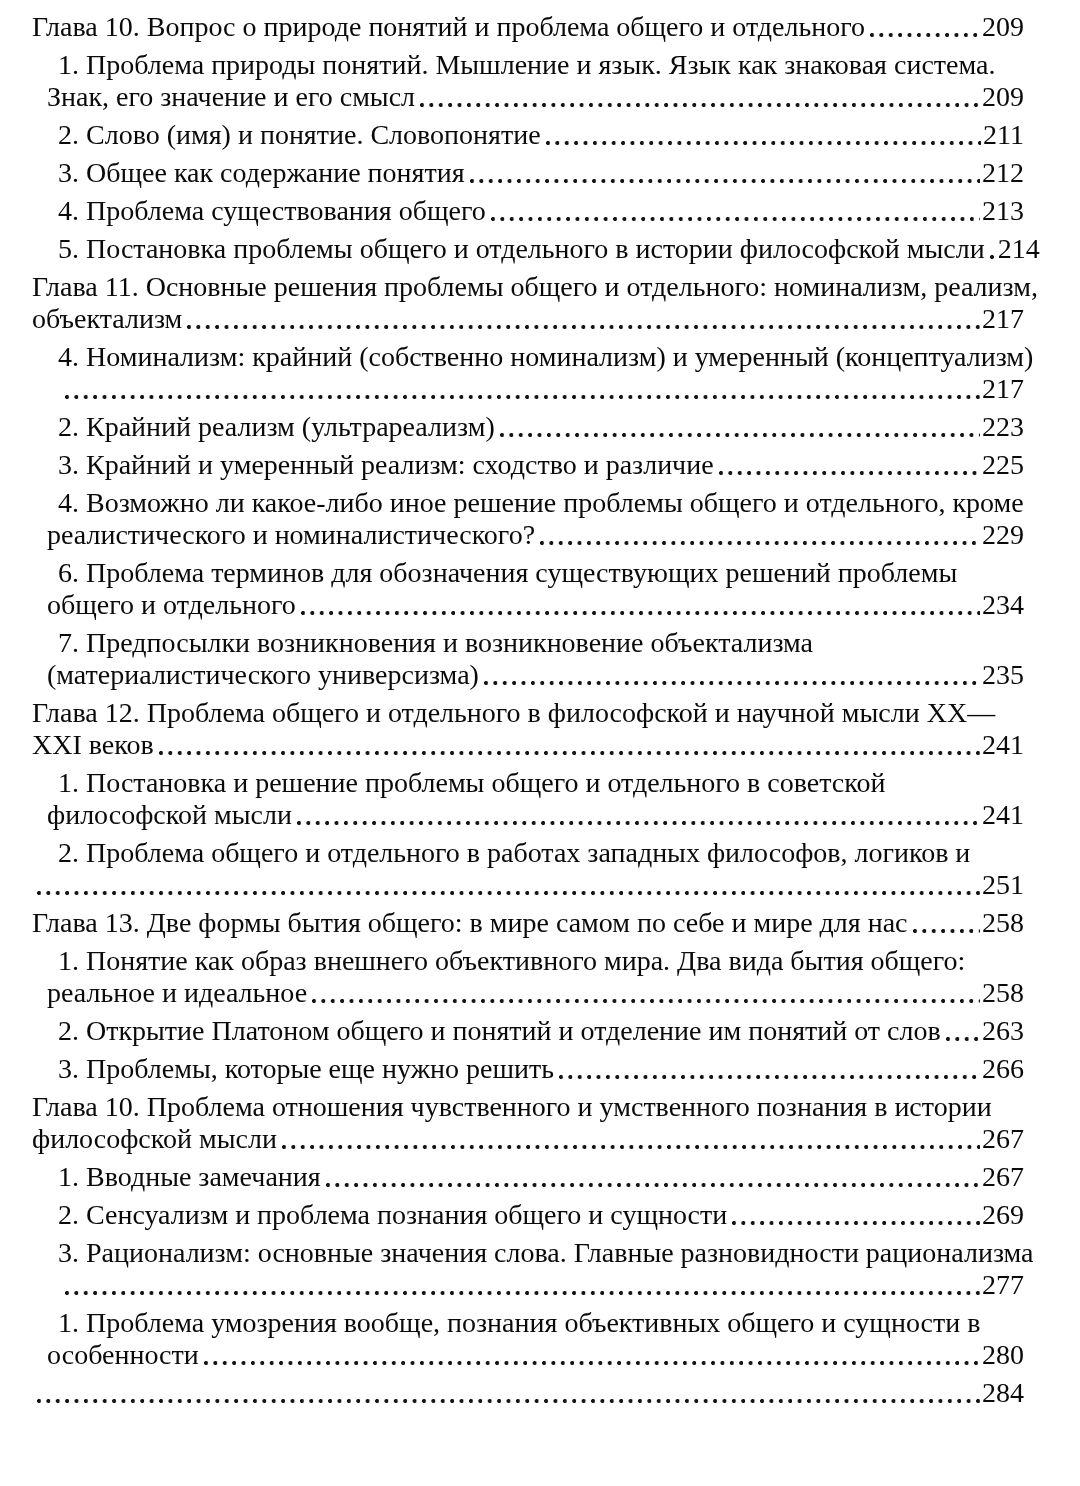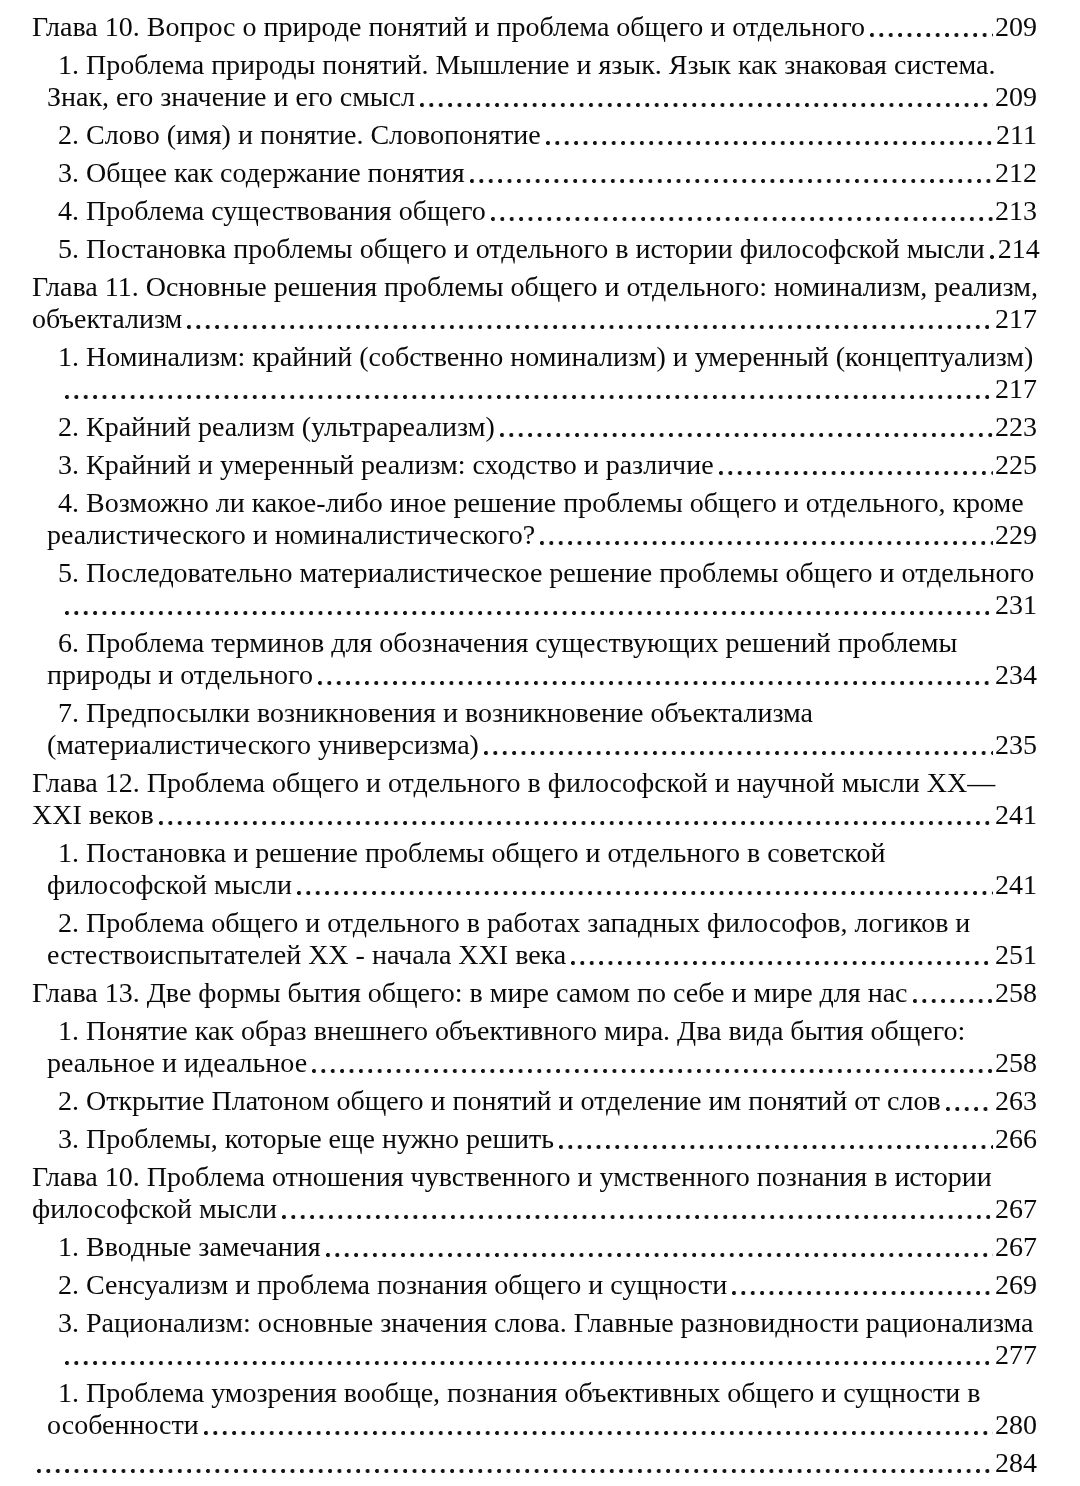--- a/index.html
+++ b/index.html
@@ -12,21 +12,21 @@
     height: 1486px;
     overflow: hidden;
     font-family: "Liberation Serif", "DejaVu Serif", serif;
     font-size: 28px;
     color: #0a0a0a;
   }
   .page {
     box-sizing: border-box;
     width: 1080px;
     height: 1486px;
-    padding: 11px 43px 6px 32px;
+    padding: 11px 56px 6px 32px;
     background: #ffffff;
   }
   .entry {
     margin: 0 0 6px 0;
   }
   .ln {
     display: flex;
     align-items: stretch;
     line-height: 32px;
     height: 32px;
@@ -88,56 +88,52 @@
         <div class="ln sf"><span class="txt">4. Проблема существования общего</span><span class="leader"></span><span class="pg">213</span></div>
       </div>
       <div class="entry">
         <div class="ln sf"><span class="txt">5. Постановка проблемы общего и отдельного в истории философской мысли</span><span class="leader"></span><span class="pg">214</span></div>
       </div>
       <div class="entry">
         <div class="ln cf"><span class="txt">Глава 11. Основные решения проблемы общего и отдельного: номинализм, реализм,</span></div>
         <div class="ln cc"><span class="txt">объектализм</span><span class="leader"></span><span class="pg">217</span></div>
       </div>
       <div class="entry">
-        <div class="ln sf"><span class="txt">1. Номинализм: крайний (собственно номинализм) и умеренный (концептуализм)</span></div>
+        <div class="ln sf"><span class="txt">4. Номинализм: крайний (собственно номинализм) и умеренный (концептуализм)</span></div>
         <div class="ln do"><span class="leader"></span><span class="pg">217</span></div>
       </div>
       <div class="entry">
         <div class="ln sf"><span class="txt">2. Крайний реализм (ультрареализм)</span><span class="leader"></span><span class="pg">223</span></div>
       </div>
       <div class="entry">
         <div class="ln sf"><span class="txt">3. Крайний и умеренный реализм: сходство и различие</span><span class="leader"></span><span class="pg">225</span></div>
       </div>
       <div class="entry">
         <div class="ln sf"><span class="txt">4. Возможно ли какое-либо иное решение проблемы общего и отдельного, кроме</span></div>
         <div class="ln sc"><span class="txt">реалистического и номиналистического?</span><span class="leader"></span><span class="pg">229</span></div>
       </div>
       <div class="entry">
-        <div class="ln sf"><span class="txt">5. Последовательно материалистическое решение проблемы общего и отдельного</span></div>
-        <div class="ln do"><span class="leader"></span><span class="pg">231</span></div>
-      </div>
-      <div class="entry">
         <div class="ln sf"><span class="txt">6. Проблема терминов для обозначения существующих решений проблемы</span></div>
-        <div class="ln sc"><span class="txt">природы и отдельного</span><span class="leader"></span><span class="pg">234</span></div>
+        <div class="ln sc"><span class="txt">общего и отдельного</span><span class="leader"></span><span class="pg">234</span></div>
       </div>
       <div class="entry">
         <div class="ln sf"><span class="txt">7. Предпосылки возникновения и возникновение объектализма</span></div>
         <div class="ln sc"><span class="txt">(материалистического универсизма)</span><span class="leader"></span><span class="pg">235</span></div>
       </div>
       <div class="entry">
         <div class="ln cf"><span class="txt">Глава 12. Проблема общего и отдельного в философской и научной мысли XX—</span></div>
         <div class="ln cc"><span class="txt">XXI веков</span><span class="leader"></span><span class="pg">241</span></div>
       </div>
       <div class="entry">
         <div class="ln sf"><span class="txt">1. Постановка и решение проблемы общего и отдельного в советской</span></div>
         <div class="ln sc"><span class="txt">философской мысли</span><span class="leader"></span><span class="pg">241</span></div>
       </div>
       <div class="entry">
         <div class="ln sf"><span class="txt">2. Проблема общего и отдельного в работах западных философов, логиков и</span></div>
-        <div class="ln sc"><span class="txt">естествоиспытателей XX - начала XXI века</span><span class="leader"></span><span class="pg">251</span></div>
+        <div class="ln sc"><span class="leader"></span><span class="pg">251</span></div>
       </div>
       <div class="entry">
         <div class="ln cf"><span class="txt">Глава 13. Две формы бытия общего: в мире самом по себе и мире для нас</span><span class="leader"></span><span class="pg">258</span></div>
       </div>
       <div class="entry">
         <div class="ln sf"><span class="txt">1. Понятие как образ внешнего объективного мира. Два вида бытия общего:</span></div>
         <div class="ln sc"><span class="txt">реальное и идеальное</span><span class="leader"></span><span class="pg">258</span></div>
       </div>
       <div class="entry">
         <div class="ln sf"><span class="txt">2. Открытие Платоном общего и понятий и отделение им понятий от слов</span><span class="leader"></span><span class="pg">263</span></div>

